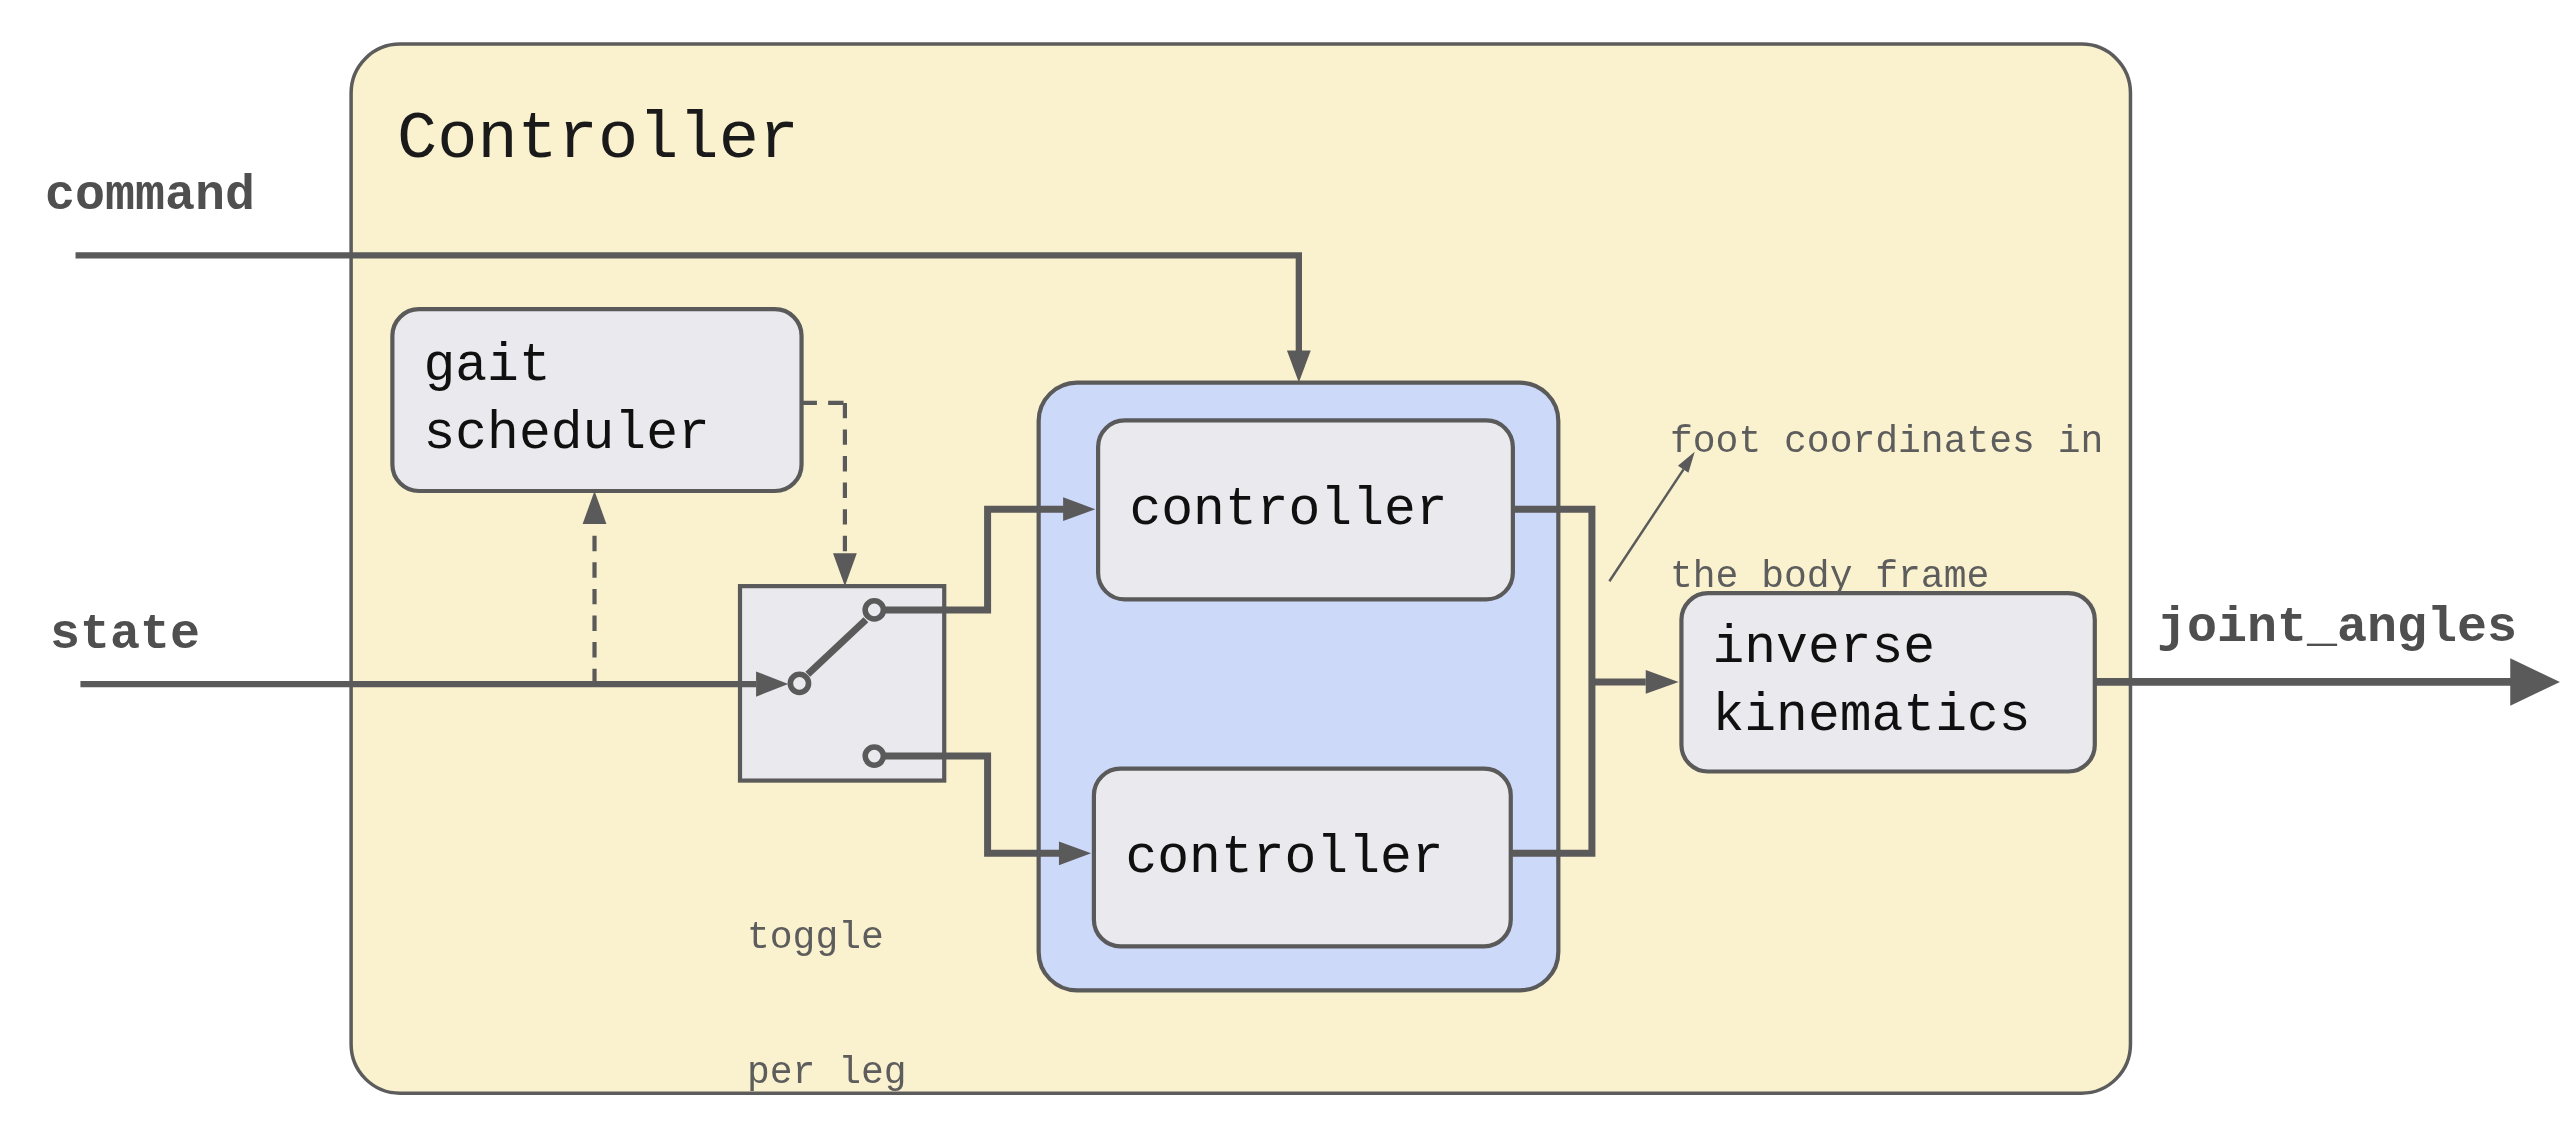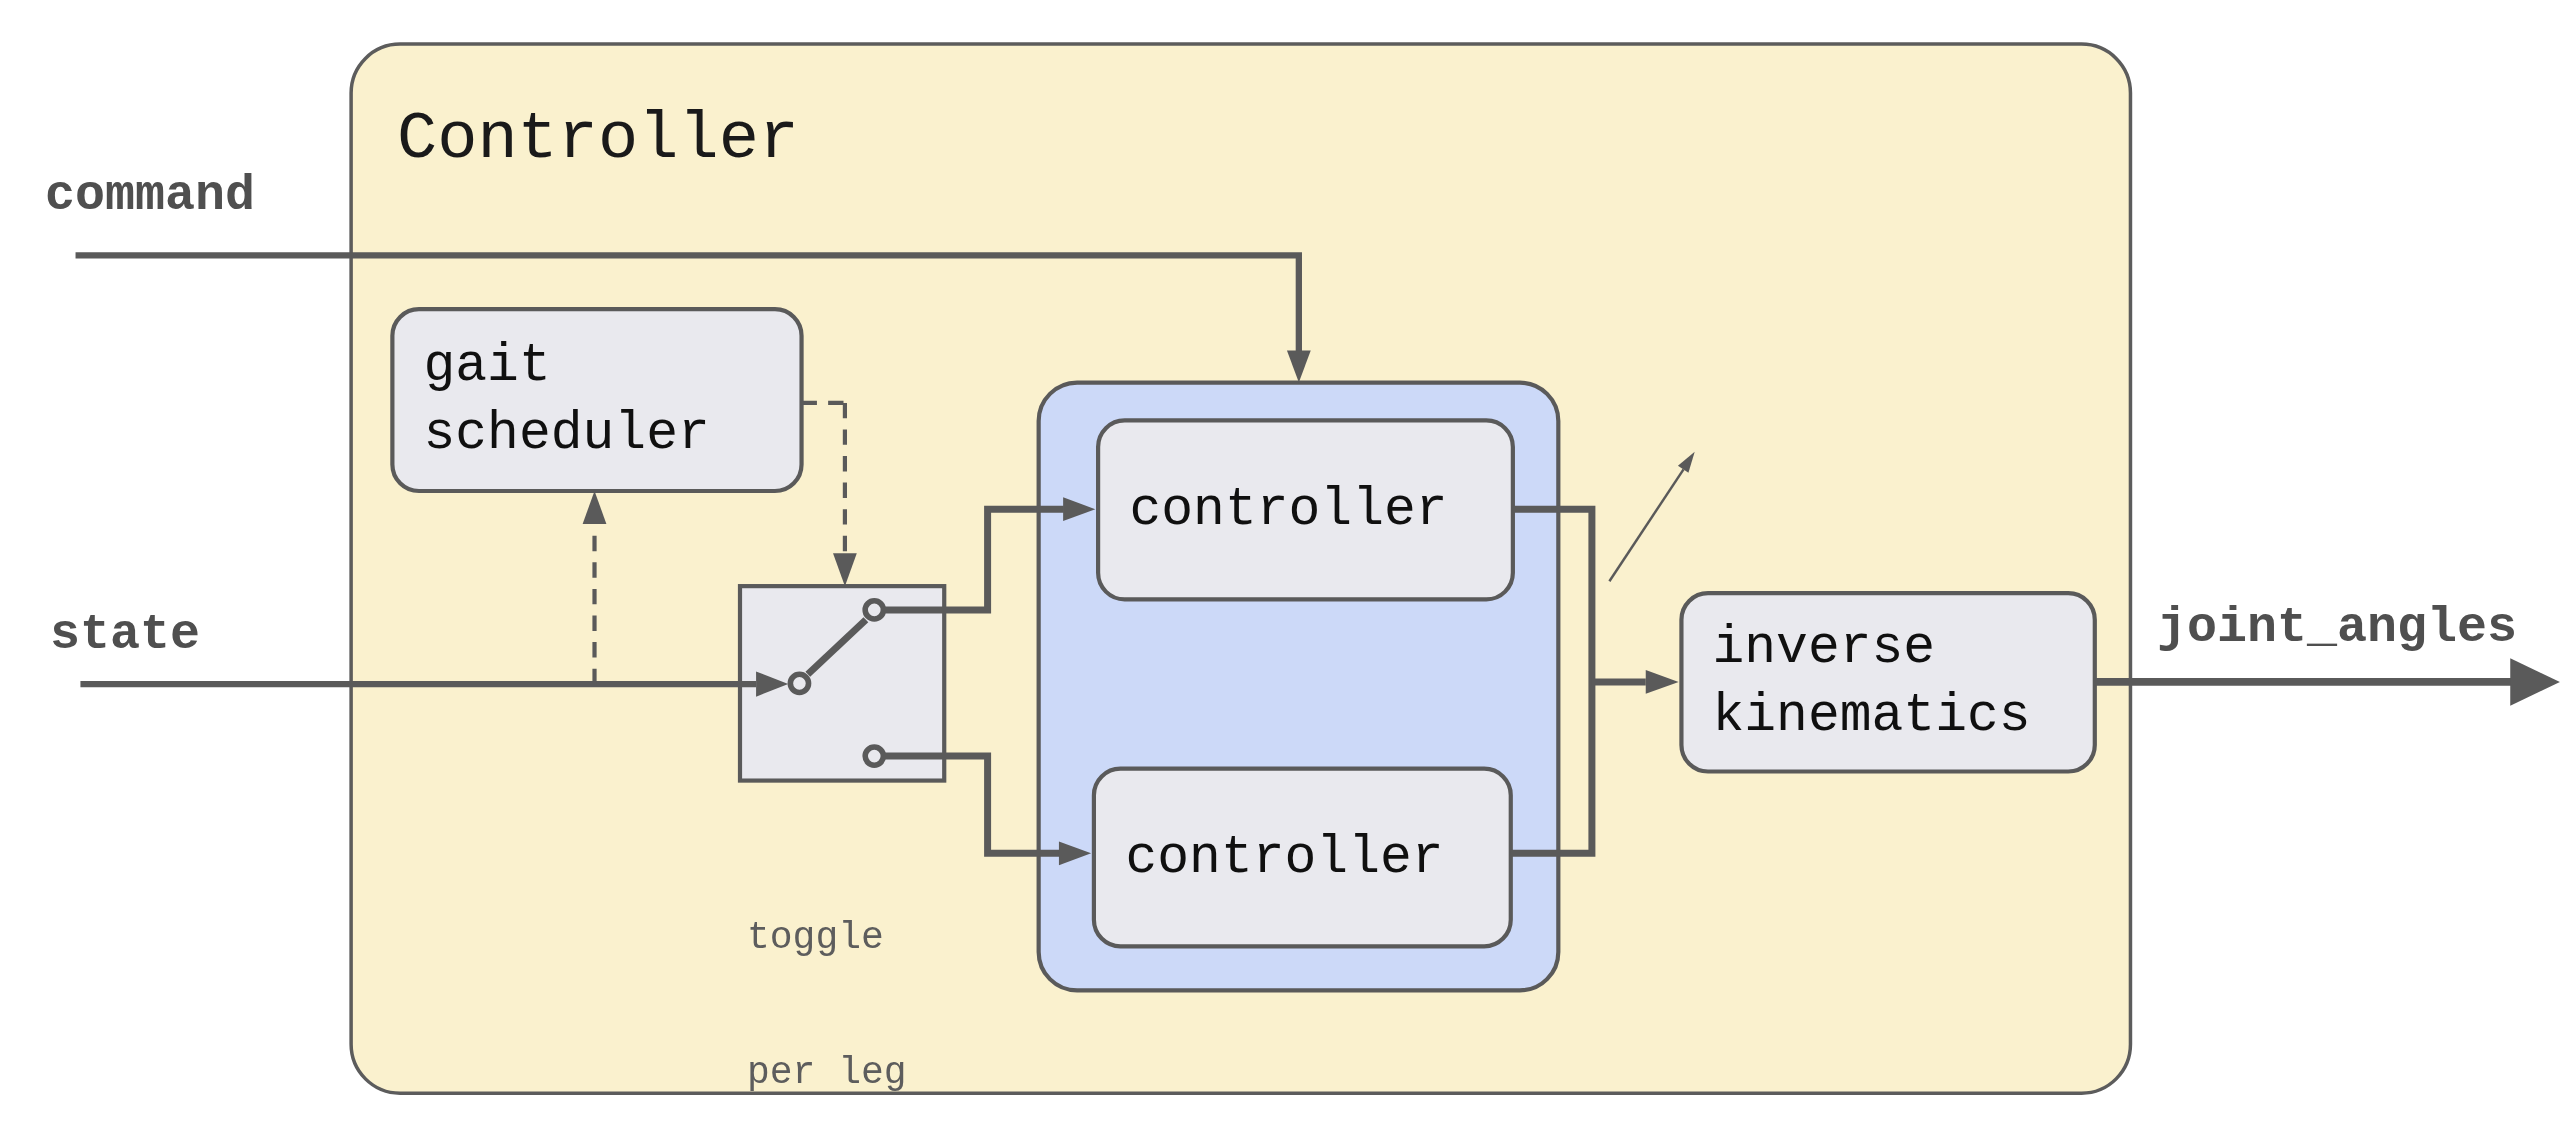--- a/index.html
+++ b/index.html
@@ -114,15 +114,19 @@
   <div class="txt block-label" style="left:1681px;top:593px;width:413px;height:178px;">
     <span>inverse</span>
     <span>kinematics</span>
   </div>
 
   <div class="txt annotation" style="left:747px;top:825px;">
     <span>toggle</span>
     <span>per leg</span>
   </div>
 
+  <div class="txt annotation" style="left:1670px;top:329px;">
+    <span>foot coordinates in</span>
+    <span>the body frame</span>
+  </div>
 
 </div>
 
 
 </body></html>

